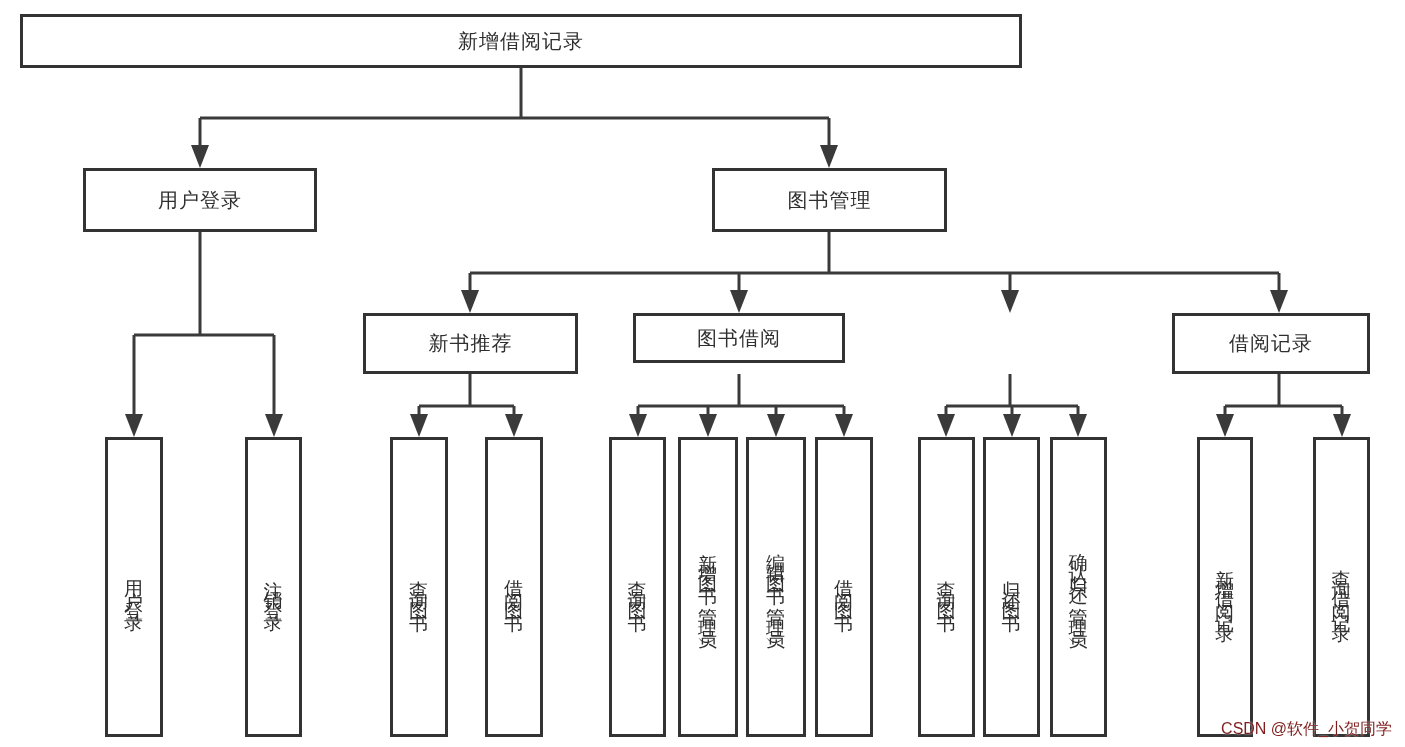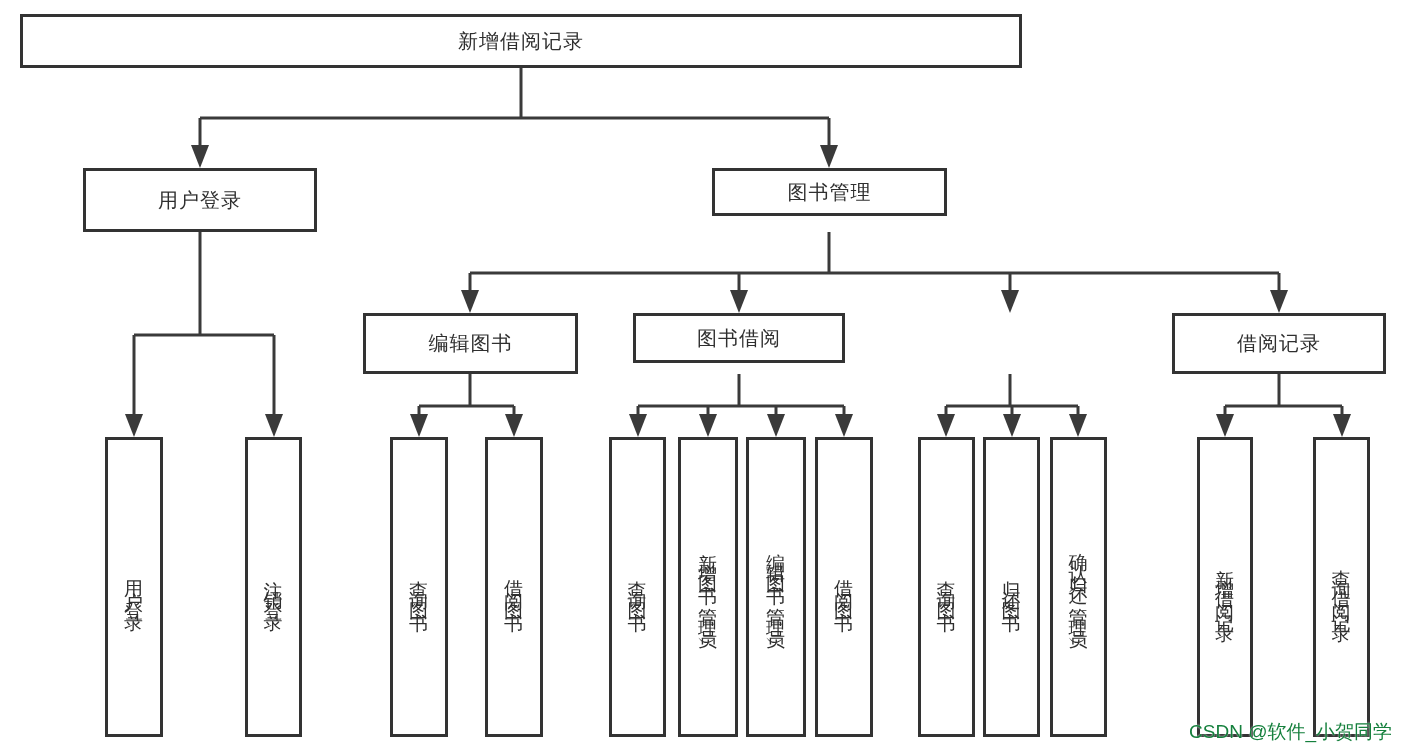--- a/index.html
+++ b/index.html
@@ -16,21 +16,21 @@
     text-align:center;
   }
   .hlabel { font-size:20px; letter-spacing:1px; white-space:nowrap; }
   .leafbox { top:437px; height:300px; }
   .vlabel {
     writing-mode:vertical-rl; text-orientation:upright;
     font-size:19px; letter-spacing:11px; line-height:1;
   }
   .watermark {
     position:absolute; top:719px; right:13px; z-index:5;
-    font-size:19px; color:#15803d; white-space:nowrap;
+    font-size:16px; color:#7f1d1d; white-space:nowrap;
     text-shadow:0 0 2px #ffffff;
   }
 </style>
 </head>
 <body>
 
 <div class="canvas">
 
   <svg class="connector-svg" viewBox="0 0 1405 747" xmlns="http://www.w3.org/2000/svg">
     <g>
@@ -94,31 +94,31 @@
     </g>
   </svg>
 
   <div class="box" style="left:20px;top:14px;width:1002px;height:54px">
     <span class="hlabel">新增借阅记录</span>
   </div>
 
   <div class="box" style="left:83px;top:168px;width:234px;height:64px">
     <span class="hlabel">用户登录</span>
   </div>
-  <div class="box" style="left:712px;top:168px;width:235px;height:48px">
+  <div class="box" style="left:712px;top:168px;width:235px;height:64px">
     <span class="hlabel">图书管理</span>
   </div>
 
   <div class="box" style="left:363px;top:313px;width:215px;height:61px">
-    <span class="hlabel">编辑图书</span>
+    <span class="hlabel">新书推荐</span>
   </div>
   <div class="box" style="left:633px;top:313px;width:212px;height:50px">
     <span class="hlabel">图书借阅</span>
   </div>
-  <div class="box" style="left:1172px;top:313px;width:214px;height:61px">
+  <div class="box" style="left:1172px;top:313px;width:198px;height:61px">
     <span class="hlabel">借阅记录</span>
   </div>
 
   <div class="box leafbox" style="left:105px;width:58px">
     <span class="vlabel">用户登录</span>
   </div>
   <div class="box leafbox" style="left:245px;width:57px">
     <span class="vlabel">注销登录</span>
   </div>
 

